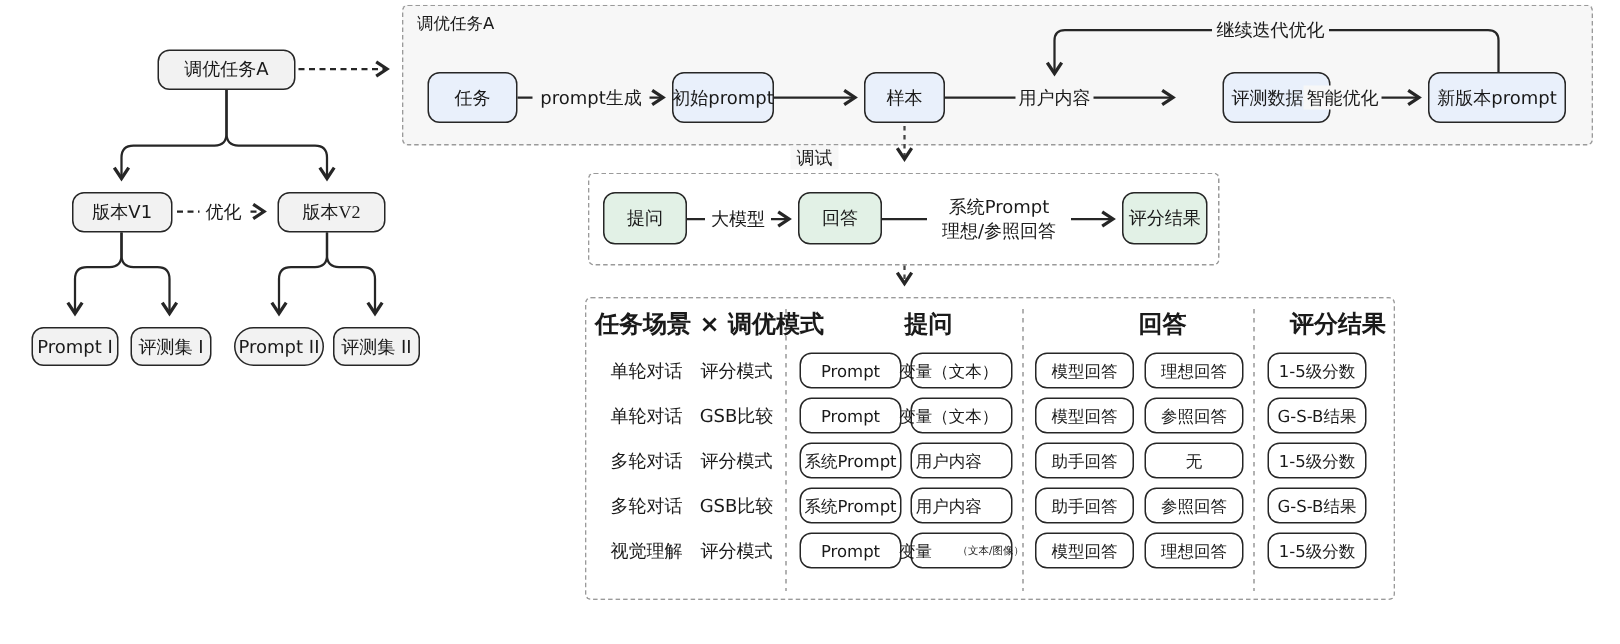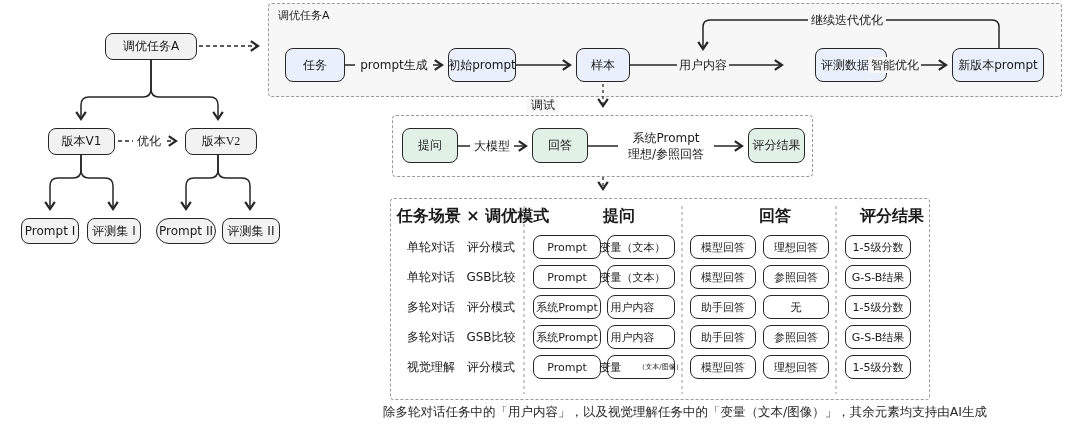--- a/index.html
+++ b/index.html
@@ -159,15 +159,14 @@
   <div class="lbl" style="left:462px;top:355px;width:58px;height:24px;">评分模式</div>
   <div class="box wbox" style="left:533px;top:355px;width:68px;height:24px;">Prompt</div>
   <div class="box wbox" style="left:607px;top:355px;width:68px;height:24px;">
       <span>变量</span>
       <span class="sub">（文本/图像）</span>
     </div>
   <div class="box wbox" style="left:690px;top:355px;width:66px;height:24px;">模型回答</div>
   <div class="box wbox" style="left:763px;top:355px;width:66px;height:24px;">理想回答</div>
   <div class="box wbox" style="left:845px;top:355px;width:66px;height:24px;">1-5级分数</div>
 
-  <div class="footnote" style="left:383px;top:404px;">除多轮对话任务中的「用户内容」，以及视觉理解任务中的「变量（文本/图像）」，其余元素均支持由AI生成</div>
 
 </div>
 
 </body></html>

